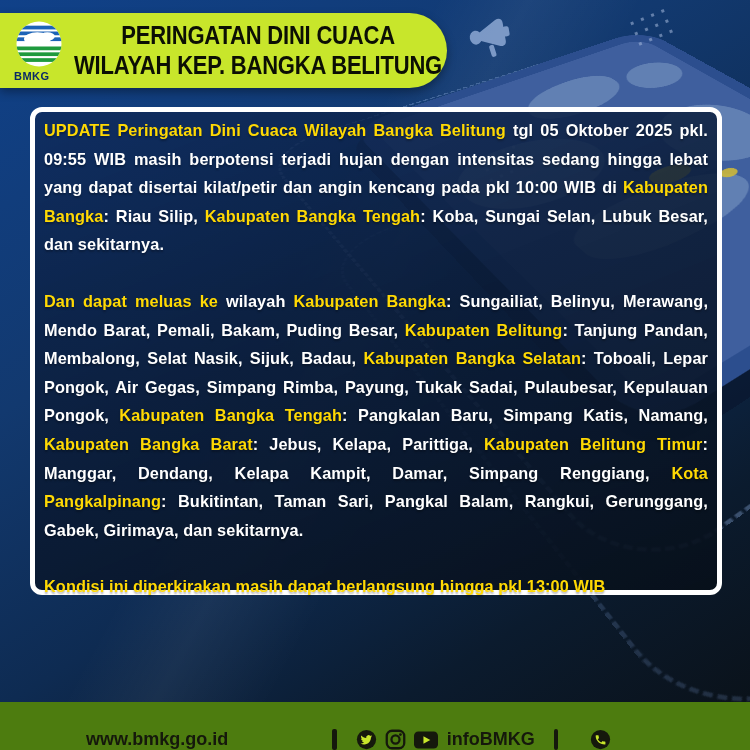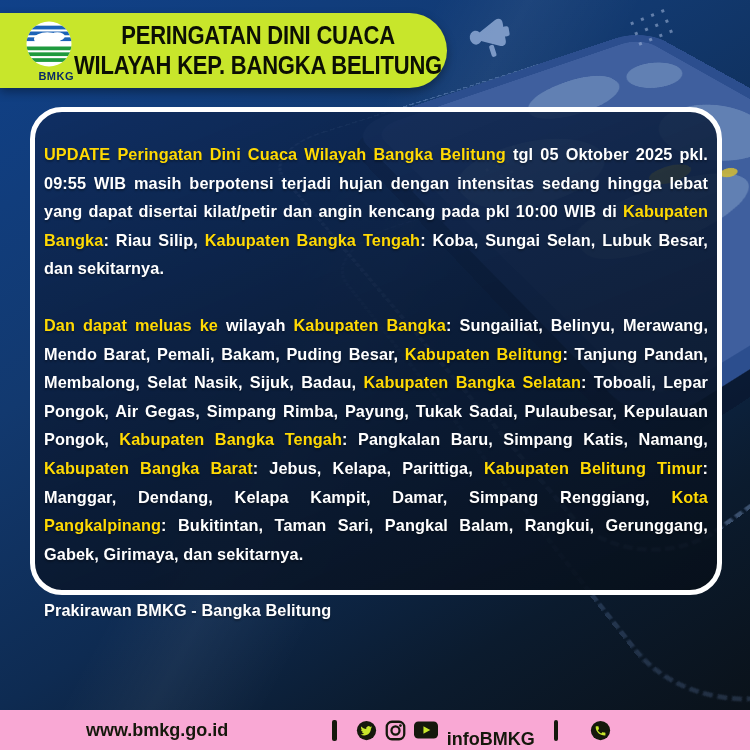--- a/index.html
+++ b/index.html
@@ -28,36 +28,36 @@
   .blob-yellow{position:absolute;left:175px;top:250px;width:46px;height:26px;background:#d8c43e;opacity:.95;border-radius:40% 60% 50% 50%;}
   .blob-yellow2{position:absolute;left:235px;top:290px;width:20px;height:14px;background:#cdb83a;opacity:.9;border-radius:50%;}
   .dots{position:absolute;background-image:radial-gradient(rgba(165,185,220,.55) 1.6px,transparent 1.8px);background-size:11px 11px;}
   .dots1{right:72px;top:10px;width:48px;height:36px;transform:rotate(-22deg);}
   .dots2{right:230px;top:148px;width:40px;height:30px;transform:rotate(-22deg);opacity:.7;}
   .megaphone{position:absolute;left:468px;top:14px;transform:rotate(-10deg);opacity:.85;}
   
   .banner{position:absolute;left:0;top:13px;width:447px;height:75px;background:#c8e62b;
     border-radius:0 38px 38px 0;z-index:4;display:flex;align-items:center;
     padding-left:14px;box-sizing:border-box;box-shadow:0 4px 10px rgba(0,0,0,0.35);}
-  .logo{width:60px;flex:0 0 auto;text-align:right;}
+  .logo{width:60px;flex:0 0 auto;text-align:left;}
   .logo-label{font-size:11px;font-weight:bold;color:#0a2a66;letter-spacing:.5px;margin-top:-3px;}
   .titles{flex:1;text-align:center;color:#0c0f04;font-weight:bold;font-size:22px;line-height:26px;
     letter-spacing:-0.2px;white-space:nowrap;transform:scaleY(1.16);padding-right:6px;}
   
   .panel{position:absolute;left:30px;top:107px;width:692px;height:488px;box-sizing:border-box;
-    border:5px solid #ffffff;border-radius:32px;z-index:3;
+    border:5px solid #ffffff;border-radius:12px;z-index:3;
     background:linear-gradient(158deg,rgba(15,43,92,0.80) 0%,rgba(11,28,56,0.88) 45%,rgba(8,16,26,0.93) 100%);
-    padding:28px 9px 0 9px;}
+    padding:4px 9px 0 9px;}
   .panel p{margin:0 0 28px 0;font-size:16.3px;line-height:28.6px;font-weight:bold;
     text-align:justify;color:#ffffff;text-shadow:0 2px 2px rgba(0,0,0,0.3);letter-spacing:0.1px;}
   .panel p .hl{color:#ffd903;}
   .panel p .tx{color:#ffffff;}
   
-  .footer{position:absolute;left:0;bottom:0;width:750px;height:40px;background:#f9a8d4;z-index:4;
-    display:flex;align-items:center;color:#15180c;font-weight:bold;}
+  .footer{position:absolute;left:0;bottom:0;width:750px;height:48px;background:#4d7c0f;z-index:4;
+    display:flex;align-items:flex-end;color:#15180c;font-weight:bold;}
   .f-web{margin-left:86px;font-size:18px;}
   .f-sep{width:4.5px;height:21px;background:#15180c;border-radius:2px;flex:0 0 auto;}
   .sep1{margin-left:104px;}
   .f-icons{margin-left:19px;display:flex;align-items:center;gap:8px;}
   .f-handle{margin-left:9px;font-size:18px;margin-top:18px;}
   .sep2{margin-left:19px;}
   .f-phone{margin-left:32px;display:flex;align-items:center;}
   .f-call{margin-left:9px;font-size:18px;}
 </style>
 </head>
@@ -114,21 +114,21 @@
   </div>
   <div class="titles">
     <div>PERINGATAN DINI CUACA</div>
     <div>WILAYAH KEP. BANGKA BELITUNG</div>
   </div>
 </div>
 
 <div class="panel">
   <p><span class="hl">UPDATE Peringatan Dini Cuaca Wilayah Bangka Belitung</span><span class="tx"> tgl 05 Oktober 2025 pkl. 09:55 WIB masih berpotensi terjadi hujan dengan intensitas sedang hingga lebat yang dapat disertai kilat/petir dan angin kencang pada pkl 10:00 WIB di </span><span class="hl">Kabupaten Bangka</span><span class="tx">: Riau Silip, </span><span class="hl">Kabupaten Bangka Tengah</span><span class="tx">: Koba, Sungai Selan, Lubuk Besar, dan sekitarnya.</span></p>
   <p><span class="hl">Dan dapat meluas ke</span><span class="tx"> wilayah </span><span class="hl">Kabupaten Bangka</span><span class="tx">: Sungailiat, Belinyu, Merawang, Mendo Barat, Pemali, Bakam, Puding Besar, </span><span class="hl">Kabupaten Belitung</span><span class="tx">: Tanjung Pandan, Membalong, Selat Nasik, Sijuk, Badau, </span><span class="hl">Kabupaten Bangka Selatan</span><span class="tx">: Toboali, Lepar Pongok, Air Gegas, Simpang Rimba, Payung, Tukak Sadai, Pulaubesar, Kepulauan Pongok, </span><span class="hl">Kabupaten Bangka Tengah</span><span class="tx">: Pangkalan Baru, Simpang Katis, Namang, </span><span class="hl">Kabupaten Bangka Barat</span><span class="tx">: Jebus, Kelapa, Parittiga, </span><span class="hl">Kabupaten Belitung Timur</span><span class="tx">: Manggar, Dendang, Kelapa Kampit, Damar, Simpang Renggiang, </span><span class="hl">Kota Pangkalpinang</span><span class="tx">: Bukitintan, Taman Sari, Pangkal Balam, Rangkui, Gerunggang, Gabek, Girimaya, dan sekitarnya.</span></p>
-  <p><span class="tx">Prakirawan BMKG - Bangka Belitung</span></p>
+  <p><span class="hl">Kondisi ini diperkirakan masih dapat berlangsung hingga pkl 13:00 WIB</span></p>
 </div>
 
 <div class="footer">
   <span class="f-web">www.bmkg.go.id</span>
   <div class="f-sep sep1" title="|"></div>
   <div class="f-icons">
     <svg width="21" height="21" viewBox="0 0 24 24">
       <circle cx="12" cy="12" r="11" fill="#15180c"></circle>
       <path fill="#c8e62b" transform="translate(5.2,5.8) scale(0.55)" d="M23.953 4.57a10 10 0 01-2.825.775 4.958 4.958 0 002.163-2.723 9.99 9.99 0 01-3.127 1.195 4.92 4.92 0 00-8.384 4.482C7.69 8.095 4.067 6.13 1.64 3.162a4.822 4.822 0 00-.666 2.475c0 1.71.87 3.213 2.188 4.096a4.904 4.904 0 01-2.228-.616v.06a4.923 4.923 0 003.946 4.827 4.996 4.996 0 01-2.212.085 4.937 4.937 0 004.604 3.417 9.867 9.867 0 01-6.102 2.105c-.39 0-.779-.023-1.17-.067a13.995 13.995 0 007.557 2.209c9.053 0 13.998-7.496 13.998-13.985 0-.21 0-.42-.015-.63A9.936 9.936 0 0024 4.59z"></path>
     </svg>

